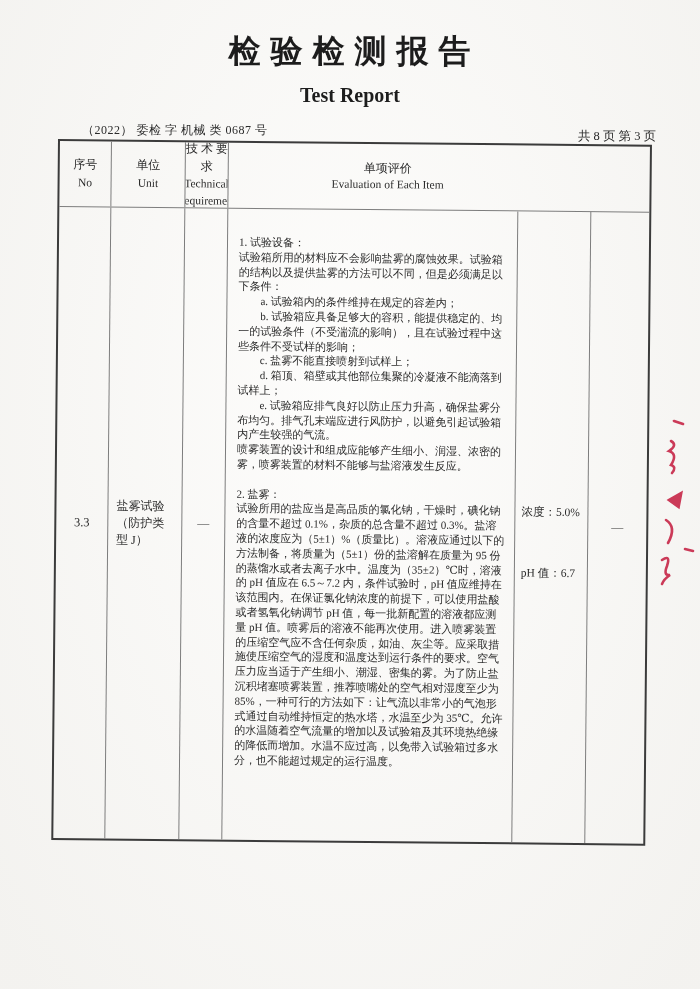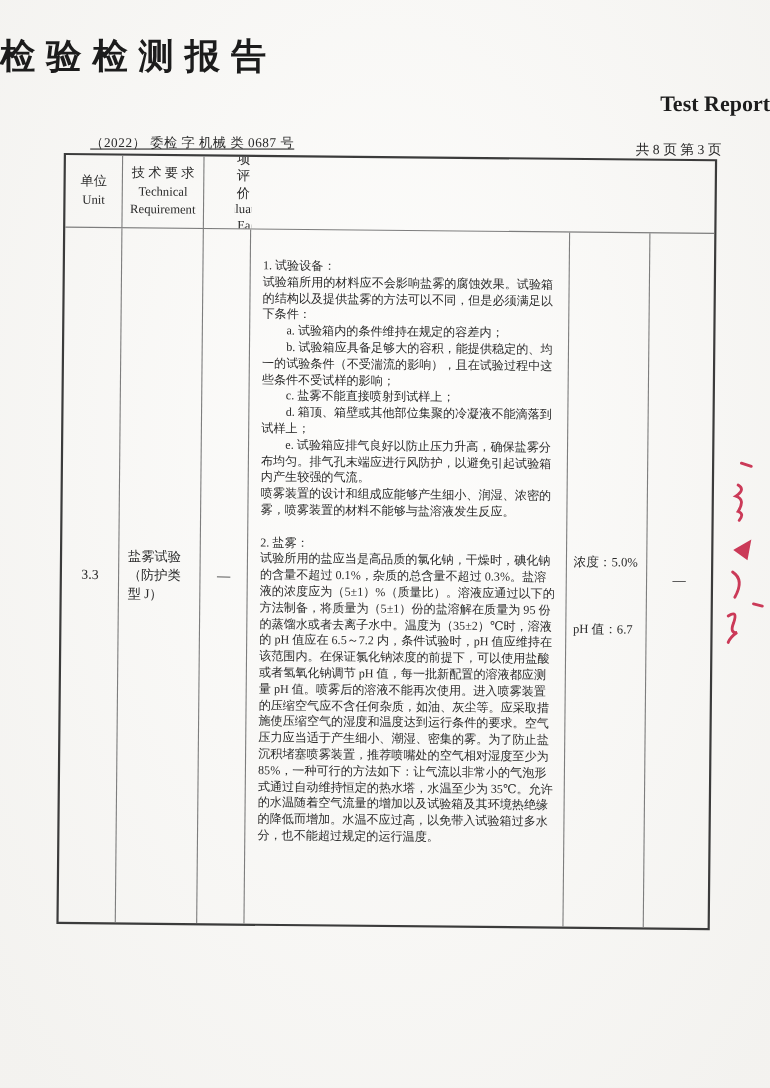--- a/index.html
+++ b/index.html
@@ -11,30 +11,30 @@
   .page {
     position:relative;
     width:700px; height:989px;
     background:#fbfaf7;
     background-image: radial-gradient(ellipse at 50% 40%, rgba(255,255,255,.6), rgba(0,0,0,.03) 95%);
     color:#262626;
     overflow:hidden;
   }
   .title-zh {
     position:absolute; top:30px; left:0; width:100%;
-    text-align:left; font-size:32px; font-weight:bold;
+    text-align:center; font-size:32px; font-weight:bold;
     letter-spacing:1px; color:#1c1c1c;
   }
   .title-en {
     position:absolute; top:84px; left:0; width:100%;
-    text-align:right; font-size:20px; font-weight:bold; color:#1d1d1d;
+    text-align:center; font-size:20px; font-weight:bold; color:#1d1d1d;
   }
   .report-no {
     position:absolute; left:82px; top:122px;
-    font-size:12px; color:#2a2a2a; letter-spacing:.5px;text-decoration:underline;
+    font-size:12px; color:#2a2a2a; letter-spacing:.5px;
   }
   .page-info {
     position:absolute; right:44px; top:128px;
     font-size:12.5px; color:#2a2a2a;
   }
   .report-table {
     position:absolute; left:58px; top:139px; width:594px;
     border:2px solid #3b3b3b;
     transform:rotate(.55deg); transform-origin:0 0;
     background:transparent;
@@ -78,20 +78,24 @@
 
   <div class="title-zh">检 验 检 测 报 告</div>
   <div class="title-en">Test Report</div>
   <div class="report-no">（2022） 委检 字 机械 类 0687 号</div>
   <div class="page-info">共 8 页 第 3 页</div>
 
   <div class="report-table">
 
     <div class="t-row header">
       <div class="cell">
+        <span class="zh">序号</span>
+        <span class="en">No</span>
+      </div>
+      <div class="cell">
         <span class="zh">单位</span>
         <span class="en">Unit</span>
       </div>
       <div class="cell">
         <span class="zh">技 术 要 求</span>
         <span class="en">Technical Requirement</span>
       </div>
       <div class="cell hdr-eval">
         <span class="zh">单项评价</span>
         <span class="en">Evaluation of Each Item</span>

